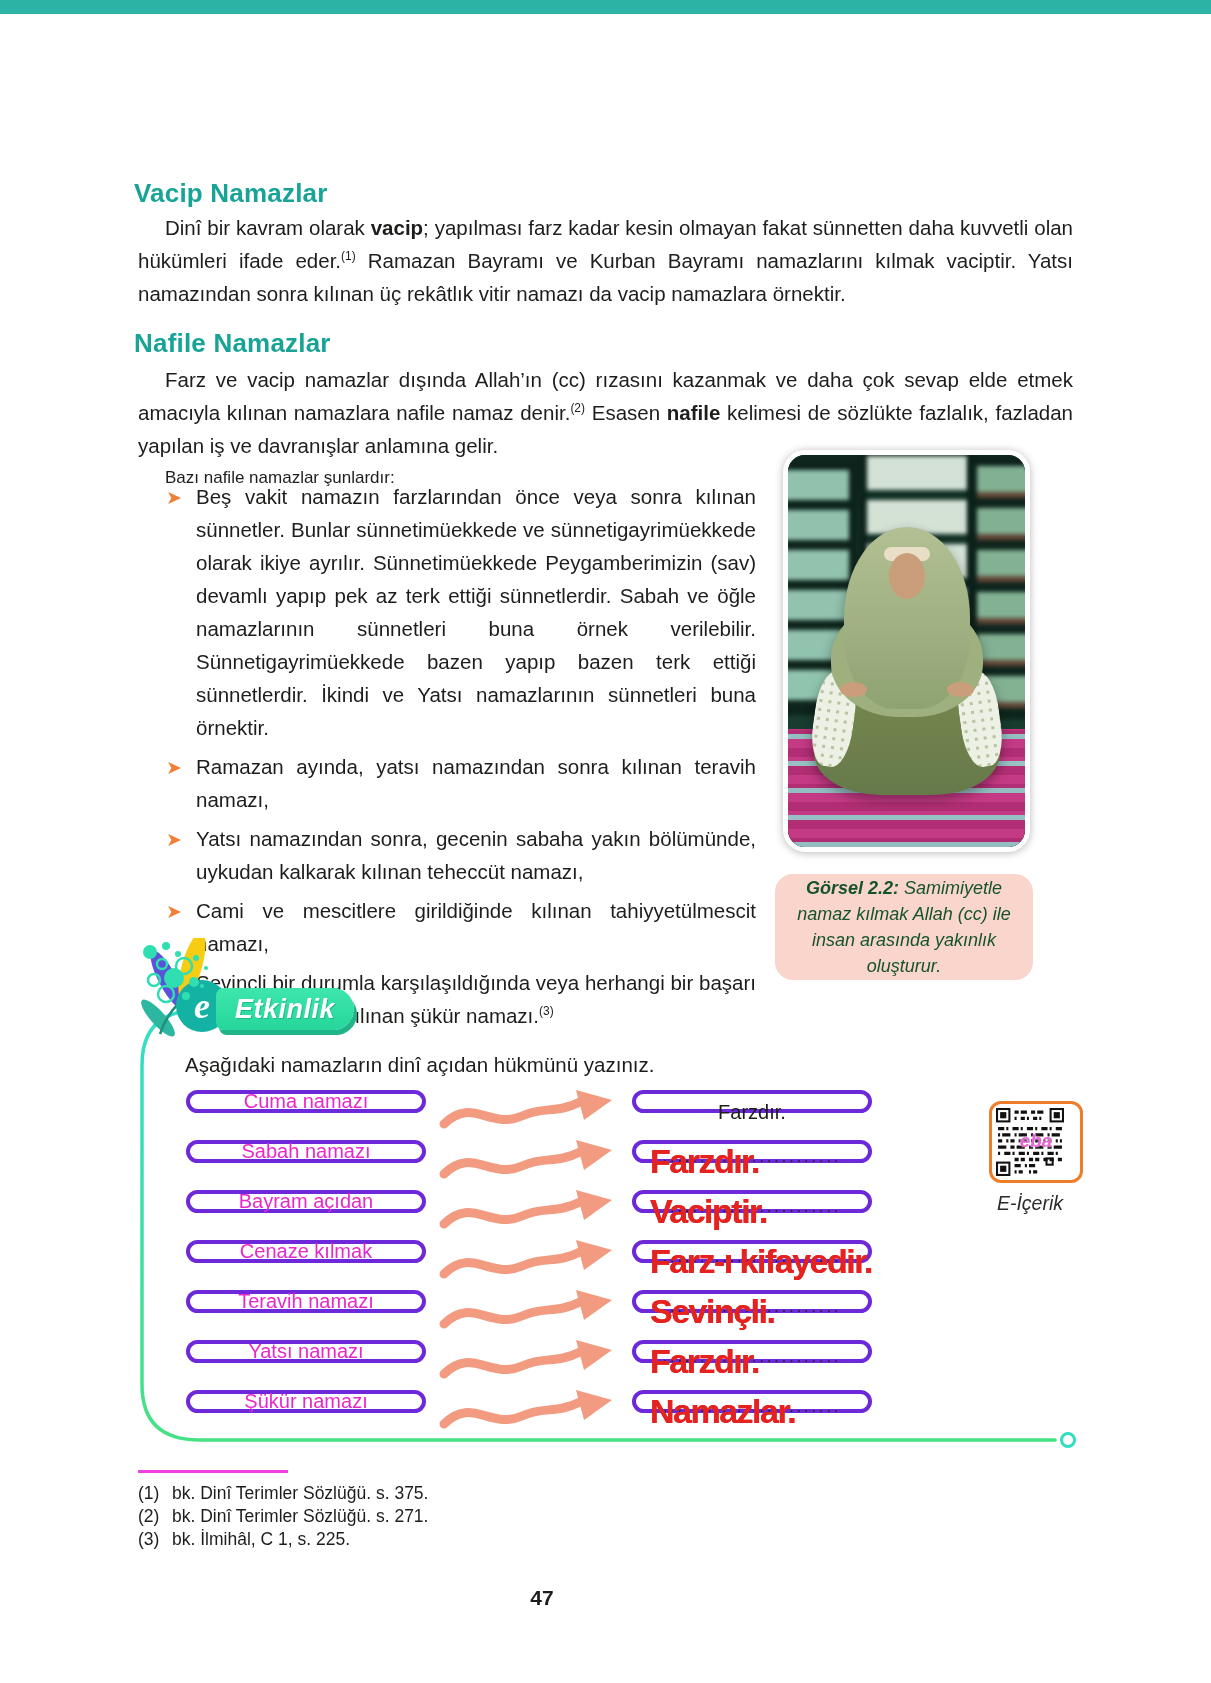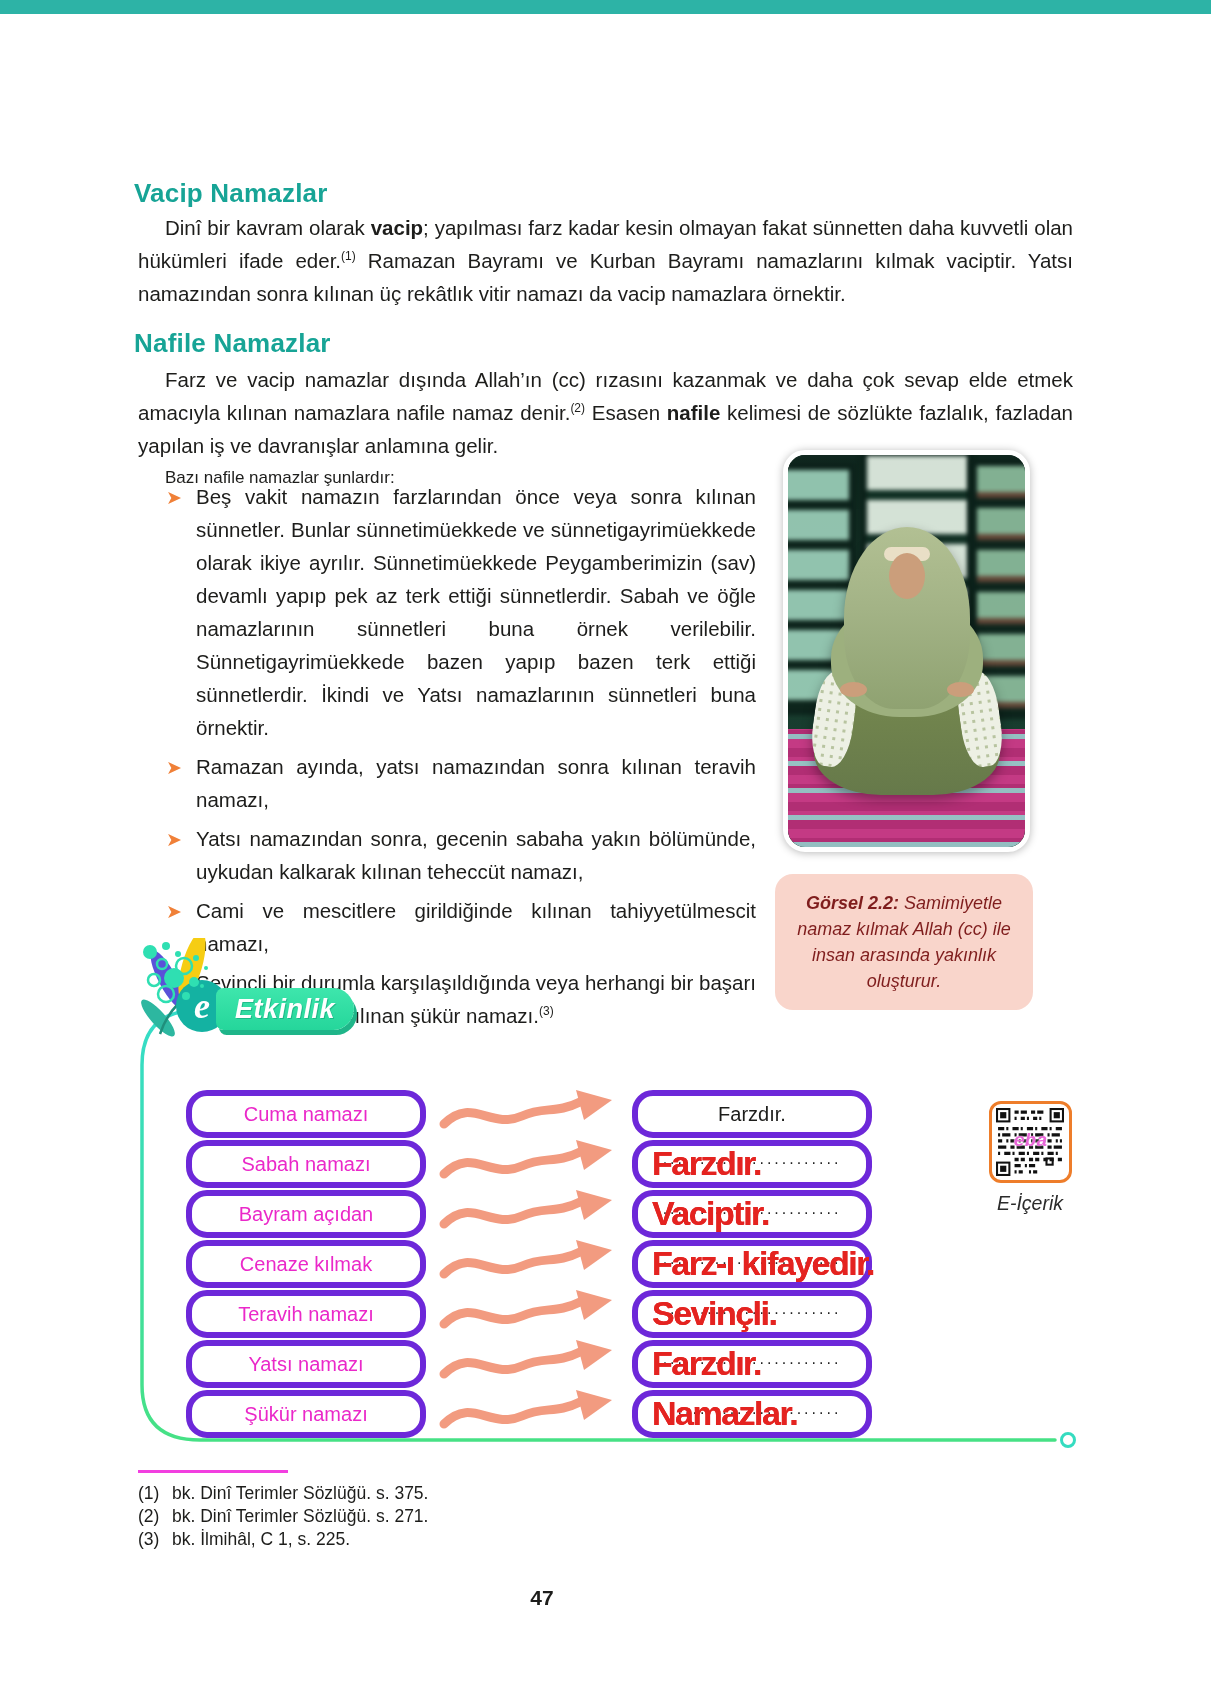--- a/index.html
+++ b/index.html
@@ -74,22 +74,22 @@
   .fg-belt{position:absolute;left:50%;bottom:112px;width:96px;height:9px;transform:translateX(-50%);
     background:#d4a72c;border-radius:4px;}
   .fg-buckle{position:absolute;left:50%;bottom:110px;width:16px;height:13px;transform:translateX(-50%);
     background:#f0c33c;border-radius:3px;}
   .fg-hand{position:absolute;bottom:98px;width:27px;height:15px;background:#cb9e7b;border-radius:50%;}
   .fg-hand.l{left:28px;} .fg-hand.r{right:28px;}
 
   
   .caption{
     position:absolute;left:775px;top:874px;width:258px;box-sizing:border-box;
-    background:#f9d5cb;border-radius:18px;padding:16px 10px;
-    font-size:18px;line-height:26px;font-style:italic;text-align:center;color:#7f1d1d;
+    background:#f9d5cb;border-radius:18px;padding:1px 10px;
+    font-size:18px;line-height:26px;font-style:italic;text-align:center;color:#14532d;
   }
   .caption .cap-label{font-weight:bold;}
 
   
   .frame-svg{position:absolute;left:0;top:0;width:1211px;height:1683px;pointer-events:none;}
 
   
   .etk{position:absolute;left:138px;top:938px;width:300px;height:110px;}
   .etk svg{position:absolute;left:0;top:0;}
   .etk-banner{
@@ -103,41 +103,41 @@
     color:#fff;font-weight:bold;font-style:italic;font-size:27px;letter-spacing:.5px;
     text-shadow:1px 1px 0 rgba(0,120,90,.35);
   }
   .etk-dots{position:absolute;left:212px;top:20px;}
 
   .instruction{position:absolute;left:185px;top:1053px;font-size:20.5px;}
 
   
   .match-row{position:absolute;left:186px;width:700px;height:40px;}
   .pill{
-    position:absolute;top:0;height:48px;box-sizing:border-box;
-    border:6px solid #6d28d9;border-radius:21px;background:#fff;
+    position:absolute;top:0;height:23px;box-sizing:border-box;
+    border:4px solid #6d28d9;border-radius:21px;background:#fff;
   }
   .pill-left{left:0;width:240px;display:flex;align-items:center;justify-content:center;
     color:#ea28c9;font-size:20px;}
   .pill-right{left:446px;width:240px;}
   .row-arrow{position:absolute;left:252px;top:-2px;width:180px;height:44px;}
   .printed-answer{position:absolute;left:0;right:0;top:0;line-height:37px;text-align:center;
     font-size:20px;color:#1d1d1b;}
   .answer-dots{position:absolute;left:0;right:0;top:4px;text-align:center;
     font-size:16px;letter-spacing:3px;color:#222;}
   .written-answer{
     position:absolute;left:14px;top:-2px;white-space:nowrap;
     font-size:34px;font-weight:bold;letter-spacing:-1.5px;color:#e42320;
     text-shadow:0 0 .6px #e42320;
   }
 
   
   .qr-box{
-    position:absolute;left:989px;top:1101px;width:83px;height:82px;box-sizing:border-box;
-    border:3px solid #ee7d2a;border-radius:12px;background:#fff;padding:4px;font-family:Liberation Mono, monospace;
+    position:absolute;left:989px;top:1101px;width:94px;height:82px;box-sizing:border-box;
+    border:3px solid #ee7d2a;border-radius:12px;background:#fff;padding:4px;
   }
   .qr-box svg{width:68px;height:68px;display:block;}
   .qr-eba{
     position:absolute;left:0;right:0;top:26px;text-align:center;
     font-style:italic;font-weight:bold;font-size:19px;color:#e866d8;
     text-shadow:0 0 2px rgba(255,255,255,.8);
   }
   .qr-label{position:absolute;left:969px;top:1192px;width:122px;text-align:center;
     font-style:italic;font-size:19.5px;color:#2b2b2b;}
 
@@ -233,20 +233,21 @@
       </g>
       <g fill="none" stroke="#2fdfb2" stroke-width="2.5">
         <circle cx="24" cy="26" r="5"></circle>
         <circle cx="46" cy="28" r="8"></circle>
         <circle cx="16" cy="42" r="6"></circle>
         <circle cx="28" cy="56" r="8"></circle>
       </g>
     </svg>
   </div>
 
+  <div class="instruction">Aşağıdaki namazların dinî açıdan hükmünü yazınız.</div>
 
   <div class="match-row" style="top:1090px;">
     <div class="pill pill-left">
         <span>Cuma namazı</span>
       </div>
     <svg class="row-arrow" viewBox="0 0 180 44">
       <path d="M6,36 C34,8 52,42 84,28 C106,18 118,26 142,14" stroke="#f29b80" stroke-width="9" fill="none" stroke-linecap="round"></path>
       <polygon points="138,2 174,12 146,32" fill="#f29b80"></polygon>
     </svg>
     <div class="pill pill-right">

